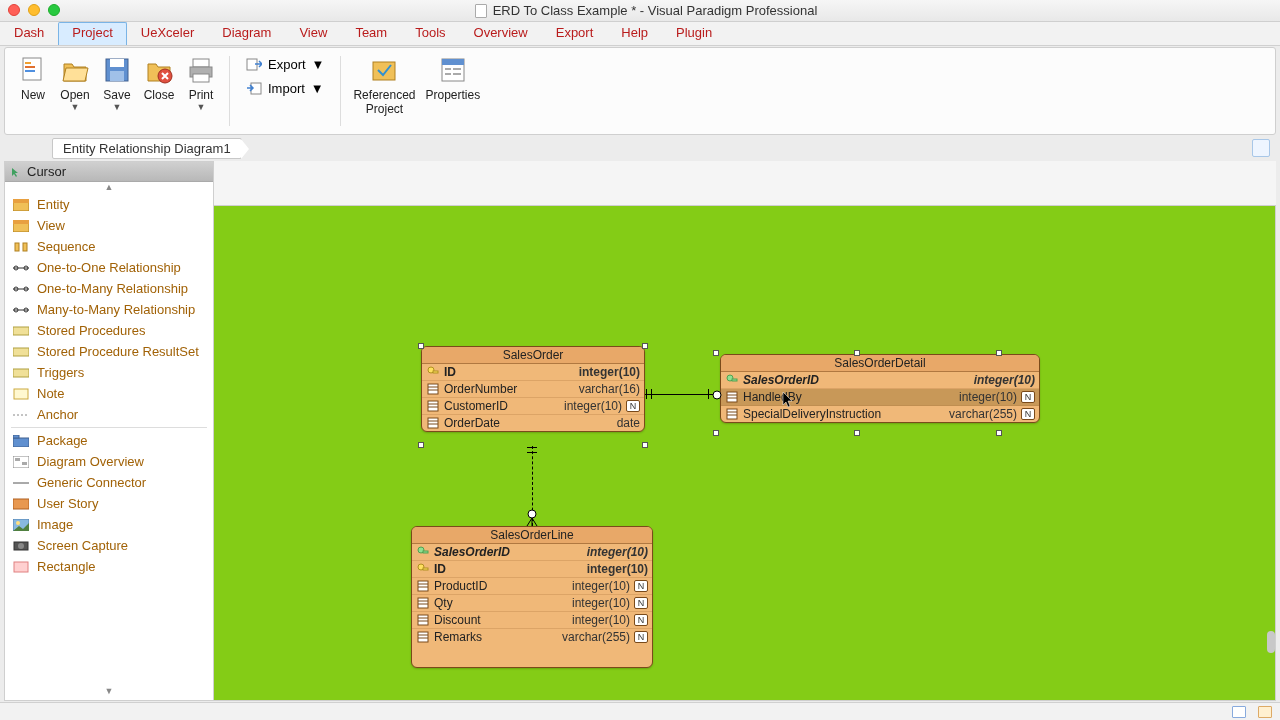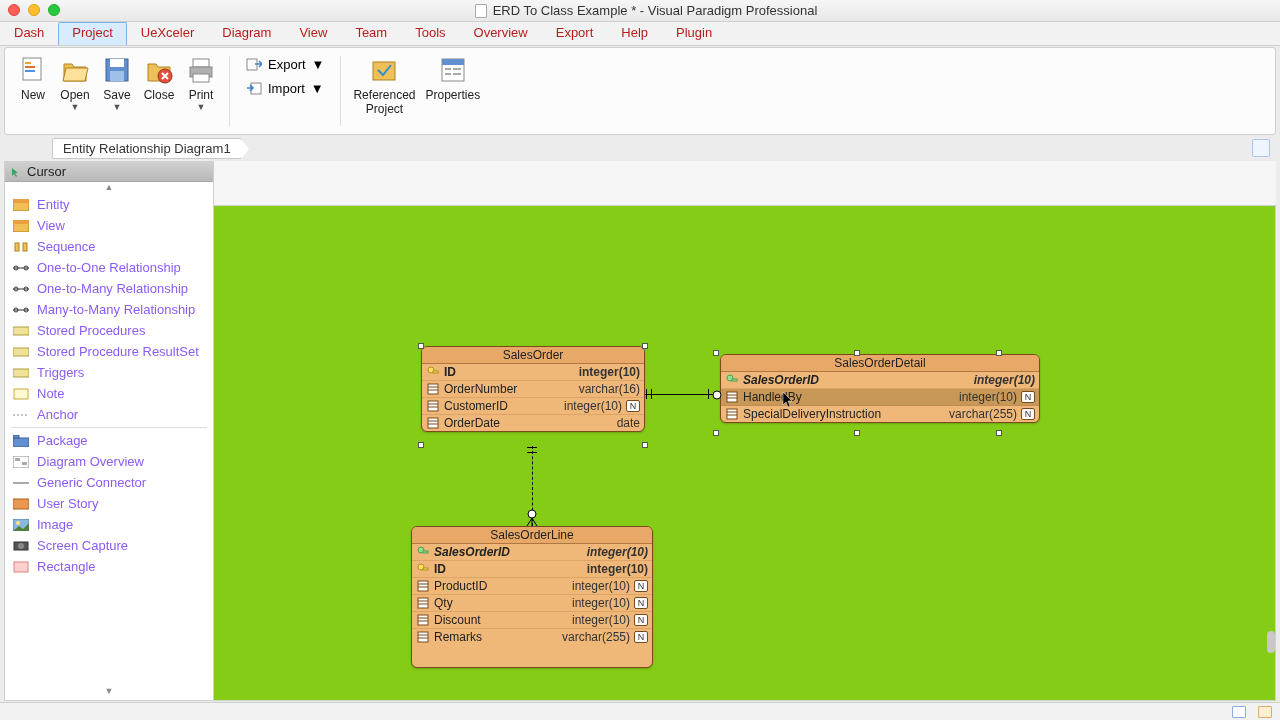--- a/index.html
+++ b/index.html
@@ -35,21 +35,21 @@
 .breadcrumb { height: 22px; margin: 2px 4px 0 4px; display: flex; align-items: center; padding-left: 48px; }
 .crumb { background: #fff; border: 1px solid #c8c8c8; padding: 2px 10px; font-size: 13px; color: #333; border-radius: 2px; position: relative; }
 .crumb::after { content: ""; position: absolute; right: -8px; top: 0; width: 0; height: 0; border-top: 10px solid transparent; border-bottom: 10px solid transparent; border-left: 8px solid #fff; }
 .bc-right { margin-left: auto; margin-right: 6px; width: 18px; height: 18px; background: #eef5ff; border: 1px solid #a8c7e8; border-radius: 2px; }
 
 
 .main { display: flex; height: 540px; margin: 2px 4px 0 4px; background: #f5f5f5; }
 .palette { width: 210px; background: #fff; border: 1px solid #cfcfcf; overflow: hidden; display: flex; flex-direction: column; }
 .palette .pheader { padding: 2px 6px; font-size: 13px; color: #222; background: linear-gradient(#d0d0d0,#b8b8b8); border-bottom: 1px solid #aaa; display: flex; align-items: center; gap: 6px; }
 .palette .up { text-align: center; font-size: 9px; color: #888; height: 12px; }
-.palette .pitem { padding: 3px 8px; font-size: 13px; color: #8b5cf6; display: flex; align-items: center; gap: 8px; cursor: default; }
+.palette .pitem { padding: 3px 8px; font-size: 13px; color: #a16207; display: flex; align-items: center; gap: 8px; cursor: default; }
 .palette .pitem .picon { width: 16px; height: 12px; flex-shrink: 0; }
 .palette .sep { height: 1px; background: #ddd; margin: 2px 6px; }
 .palette .down { text-align: center; font-size: 9px; color: #888; height: 14px; margin-top: auto; }
 
 
 .canvas { flex: 1; background: #84cc16; border: 1px solid #cfcfcf; border-left: none; position: relative; overflow: hidden; margin-top: 44px; }
 
 
 .entity { position: absolute; border: 1px solid #7a4a1a; background: #f0b878; border-radius: 6px; font-size: 12px; box-shadow: 0 1px 2px rgba(0,0,0,0.2); }
 .entity .ehead { text-align: center; padding: 1px 0; border-bottom: 1px solid #b07840; font-size: 12px; color: #222; background: #e8a868; border-radius: 5px 5px 0 0; }

